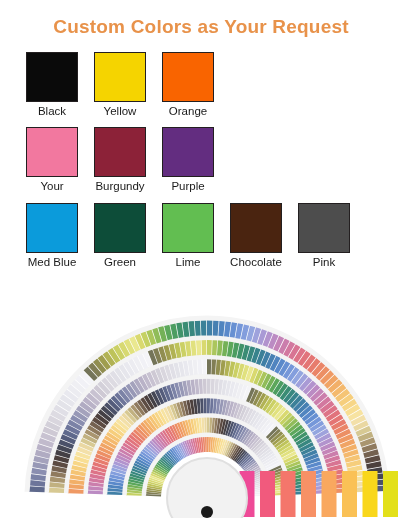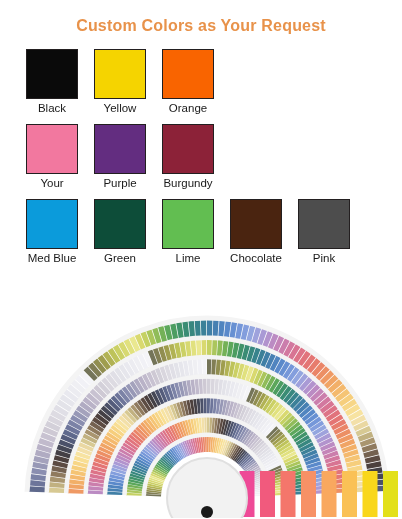--- a/index.html
+++ b/index.html
@@ -10,21 +10,21 @@
     width: 402px;
     height: 519px;
     background: #ffffff;
     font-family: "Liberation Sans", sans-serif;
     overflow: hidden;
     position: relative;
   }
 
   #page-title {
     text-align: center;
-    font-size: 16px;
+    font-size: 19px;
     font-weight: bold;
     color: #e8924a;
     letter-spacing: 0.2px;
     margin: 0;
     padding-top: 17px;
     padding-bottom: 0;
     line-height: 1.1;
     white-space: nowrap;
   }
 
@@ -98,26 +98,26 @@
         <div class="swatch-chip" style="background: rgb(249, 100, 0);"></div>
         <div class="swatch-label">Orange</div>
       </div>
     </div>
     <div class="swatch-row">
       <div class="swatch-cell">
         <div class="swatch-chip" style="background: rgb(242, 120, 159);"></div>
         <div class="swatch-label">Your</div>
       </div>
       <div class="swatch-cell">
+        <div class="swatch-chip" style="background: rgb(140, 34, 56);"></div>
+        <div class="swatch-label">Burgundy</div>
+      </div>
+      <div class="swatch-cell">
         <div class="swatch-chip" style="background: rgb(99, 45, 128);"></div>
         <div class="swatch-label">Purple</div>
-      </div>
-      <div class="swatch-cell">
-        <div class="swatch-chip" style="background: rgb(140, 34, 56);"></div>
-        <div class="swatch-label">Burgundy</div>
       </div>
     </div>
     <div class="swatch-row">
       <div class="swatch-cell">
         <div class="swatch-chip" style="background: rgb(11, 155, 219);"></div>
         <div class="swatch-label">Med Blue</div>
       </div>
       <div class="swatch-cell">
         <div class="swatch-chip" style="background: rgb(13, 77, 57);"></div>
         <div class="swatch-label">Green</div>

